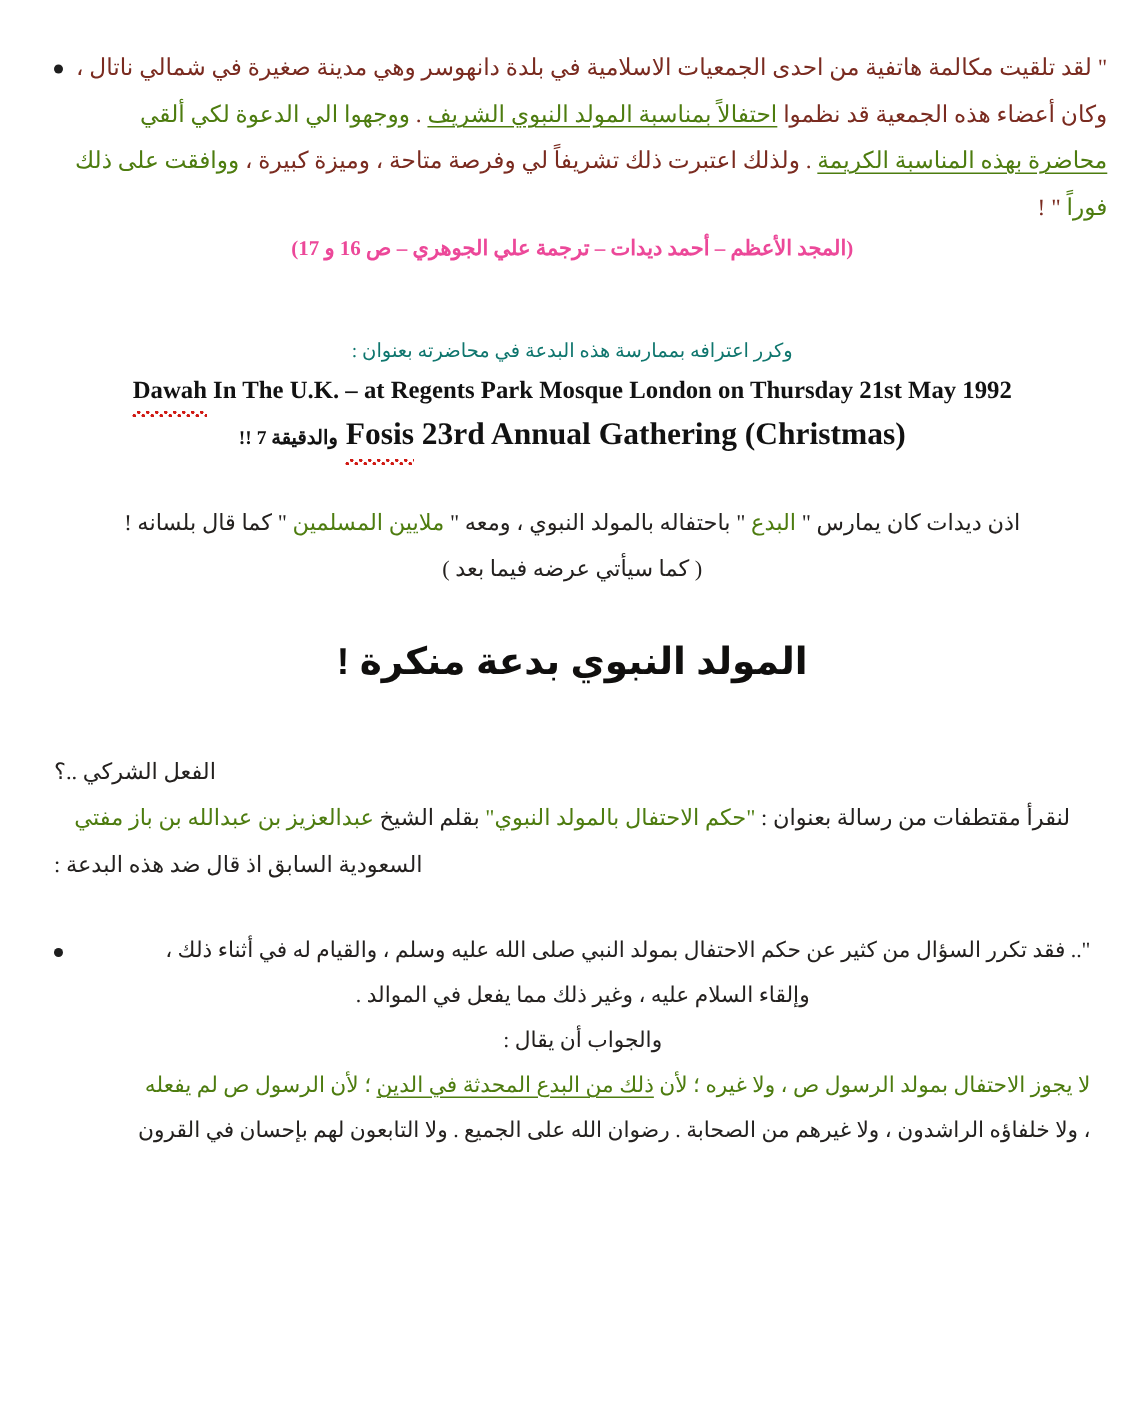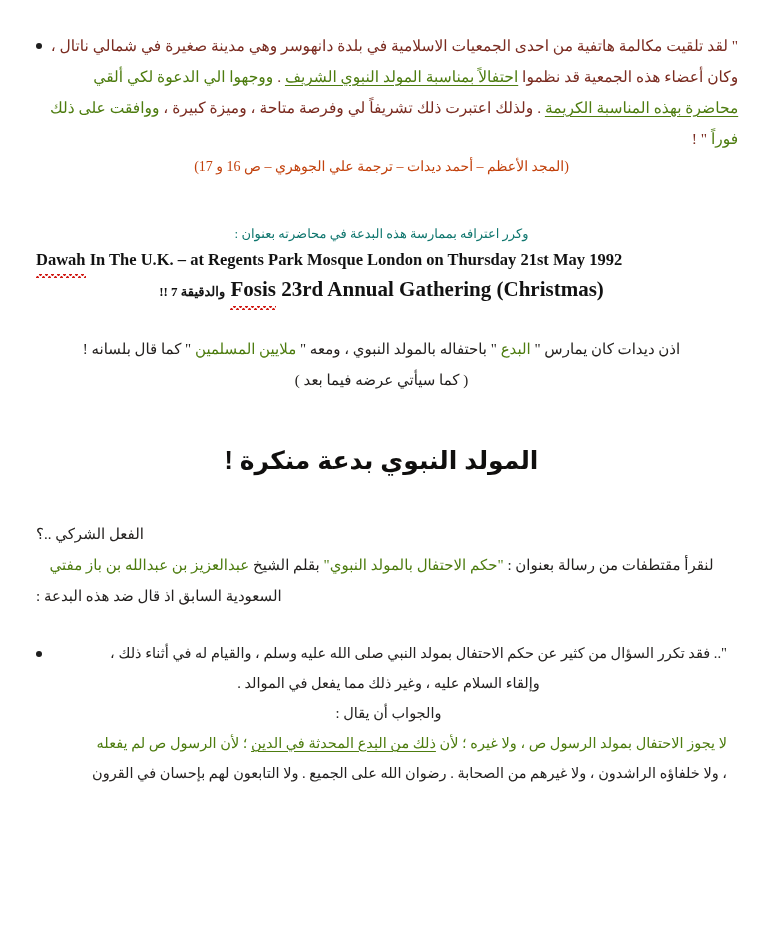--- a/index.html
+++ b/index.html
@@ -71,38 +71,39 @@
   .u {
     text-decoration: underline;
     text-underline-offset: 3px;
   }
   .gap-md { height: 26px; }
   .gap-lg { height: 40px; }
 
   .cite {
     font-size: 14px;
     line-height: 26px;
-    color: #c2410c;
-    text-align: center;
-    direction: rtl;
+    color: #ec4899;
+    text-align: center;
+    direction: rtl;
+    font-weight: bold;
   }
 
   .center { text-align: center; }
 
   
   .eng-line {
     font-family: "Liberation Serif", "DejaVu Serif", serif;
     font-weight: bold;
     color: #121212;
     white-space: nowrap;
   }
   .eng-1 {
     font-size: 16.5px;
     line-height: 26px;
-    text-align: left;
+    text-align: center;
   }
   .eng-2 {
     font-size: 21px;
     line-height: 32px;
     text-align: center;
   }
   .sq {
     position: relative;
     display: inline-block;
   }
@@ -135,21 +136,20 @@
   
   .main-heading {
     text-align: center;
     direction: rtl;
     font-family: "Liberation Sans", "DejaVu Sans", sans-serif;
     font-weight: bold;
     font-size: 25px;
     line-height: 38px;
     color: #100f0e;
     letter-spacing: 0px;
-    margin-top: 19px;
   }
 
   
   .qblock {
     font-size: 15px;
     line-height: 31px;
     color: #24211f;
     direction: rtl;
     text-align: justify;
   }

